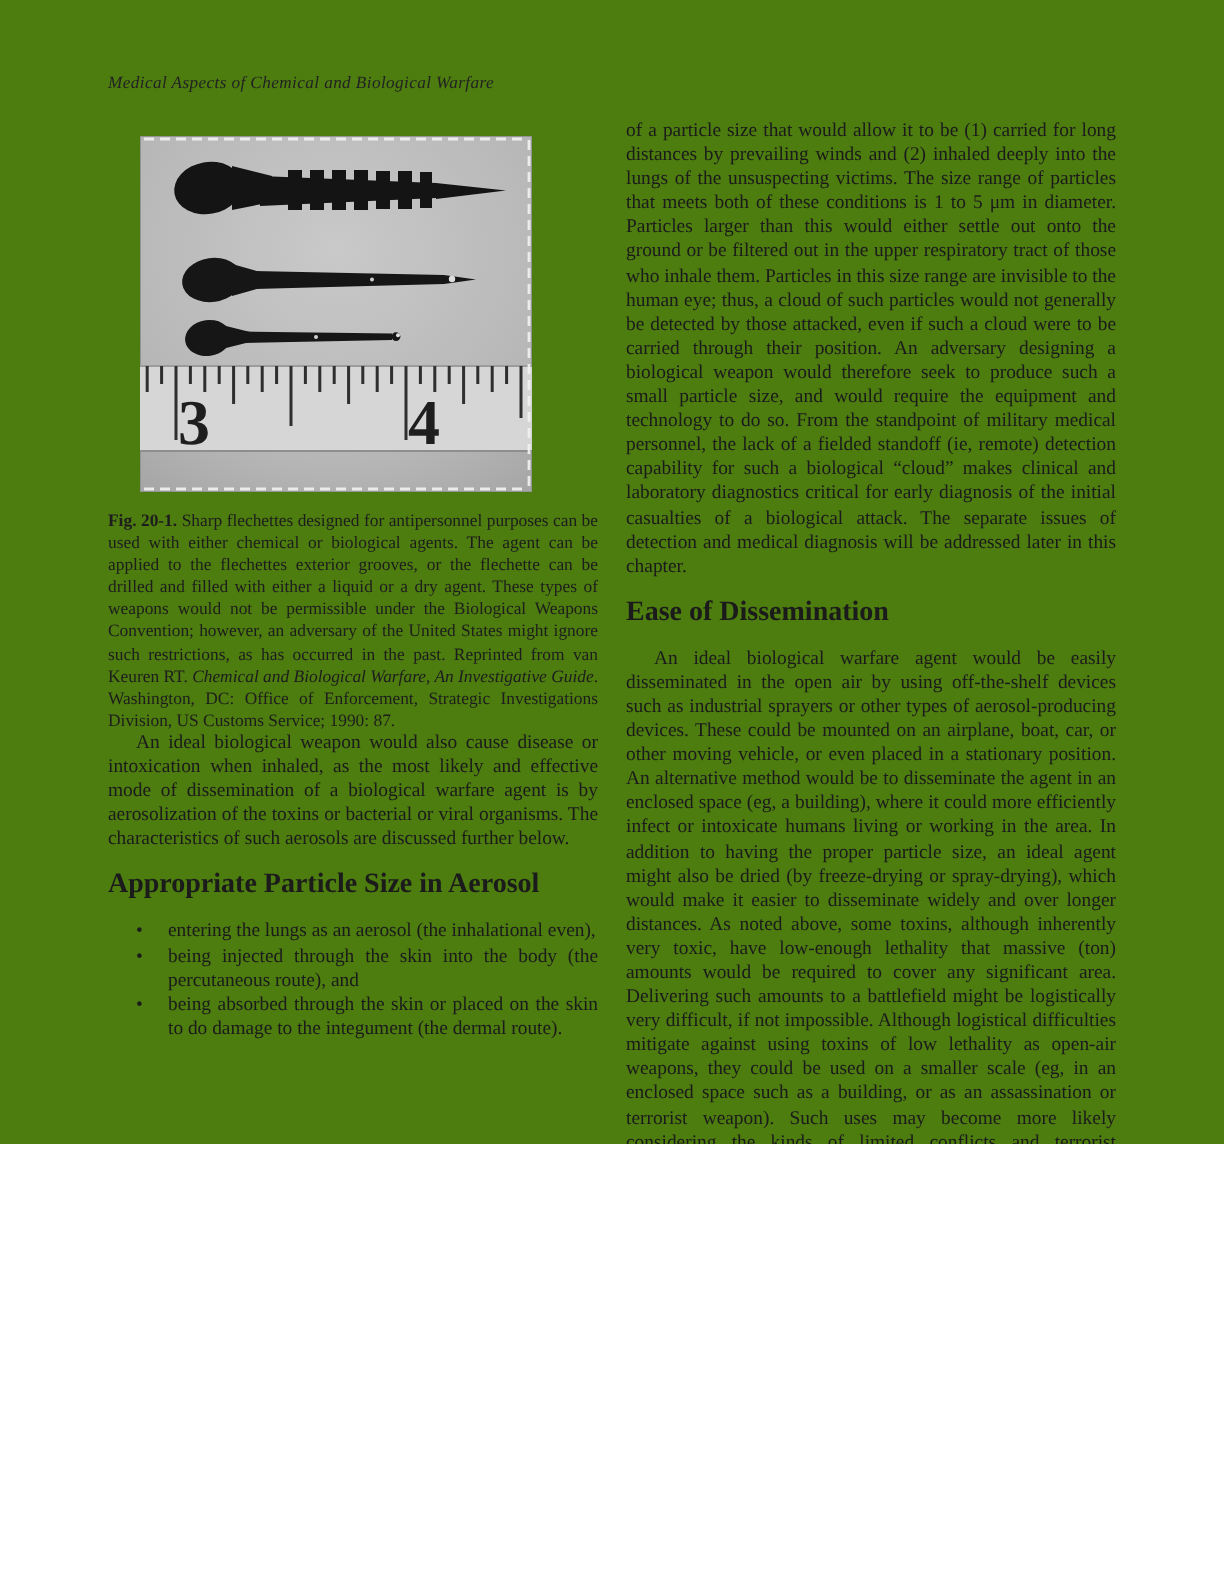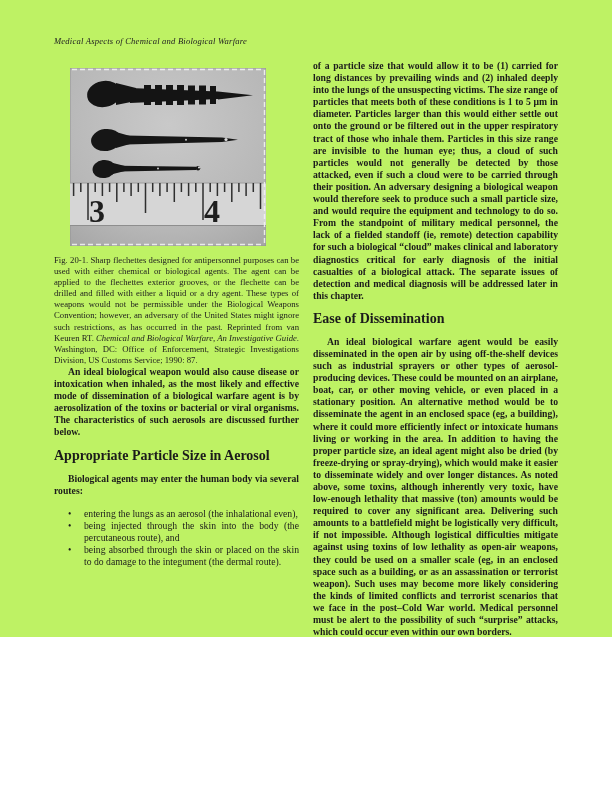--- a/index.html
+++ b/index.html
@@ -1,28 +1,28 @@
 <!DOCTYPE html>
 <html><head>
 <meta charset="utf-8">
 <style>
   html,body{margin:0;padding:0;background:#ffffff;}
-  .page{position:relative;width:612px;height:637px;background:#bef264;overflow:hidden;
+  .page{position:relative;width:612px;height:572px;background:#4d7c0f;overflow:hidden;
         font-family:"Liberation Serif","DejaVu Serif",serif;color:#1b1b1b;}
   .running-header{position:absolute;left:54px;top:36px;width:320px;
         font-style:italic;font-size:8.6px;letter-spacing:.2px;color:#222;}
   .col{position:absolute;top:60px;width:245px;}
   .col-left{left:54px;}
   .col-right{left:313px;}
   figure{margin:0;}
   .photo-svg{display:block;margin:8px 0 0 16px;}
   figcaption{margin-top:9px;font-size:8.7px;line-height:11.1px;text-align:justify;color:#1d1d1d;}
-  figcaption .cap-label{font-weight:normal;}
+  figcaption .cap-label{font-weight:bold;}
   figcaption .cap-italic{font-style:italic;}
-  p.body{margin:0;font-size:9.7px;line-height:12.1px;text-align:justify;font-weight:bold;}
+  p.body{margin:0;font-size:9.7px;line-height:12.1px;text-align:justify;}
   p.indent{text-indent:14px;}
   p.space-above{}
   h3.section-heading{margin:11px 0 11px 0;font-size:14px;font-weight:bold;line-height:12px;}
   ul.routes{margin:11px 0 0 0;padding:0;list-style:none;}
   ul.routes li{position:relative;padding-left:30px;font-size:9.7px;line-height:12.1px;text-align:justify;}
   ul.routes li::before{content:"\2022";position:absolute;left:14px;top:0;}
   .page-number{position:absolute;left:54px;top:733px;font-size:9.5px;color:#1b1b1b;}
 </style>
 </head>
 <body>
@@ -93,21 +93,20 @@
         </g>
       </svg>
 
       <figcaption><span class="cap-label">Fig. 20-1.</span><span> Sharp flechettes designed for antipersonnel purposes can be used with either chemical or biological agents. The agent can be applied to the flechettes exterior grooves, or the flechette can be drilled and filled with either a liquid or a dry agent. These types of weapons would not be permissible under the Biological Weapons Convention; however, an adversary of the United States might ignore such restrictions, as has occurred in the past. Reprinted from van Keuren RT. </span><span class="cap-italic">Chemical and Biological Warfare, An Investigative Guide</span><span>. Washington, DC: Office of Enforcement, Strategic Investigations Division, US Customs Service; 1990: 87.</span></figcaption>
     </figure>
 
     <p class="body indent space-above">An ideal biological weapon would also cause disease or intoxication when inhaled, as the most likely and effective mode of dissemination of a biological warfare agent is by aerosolization of the toxins or bacterial or viral organisms. The characteristics of such aerosols are discussed further below.</p>
 
     <h3 class="section-heading">Appropriate Particle Size in Aerosol</h3>
 
-    <p class="body indent">Biological agents may enter the human body via several routes:</p>
 
     <ul class="routes">
       <li>entering the lungs as an aerosol (the inhalational even),</li>
       <li>being injected through the skin into the body (the percutaneous route), and</li>
       <li>being absorbed through the skin or placed on the skin to do damage to the integument (the dermal route).</li>
     </ul>
 
   </div>
 
   <div class="col col-right">

